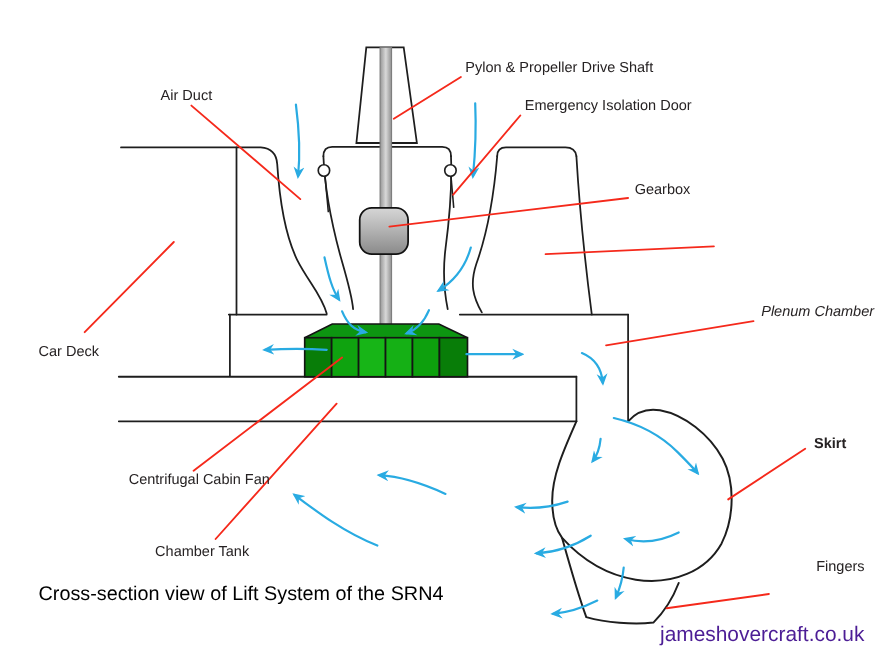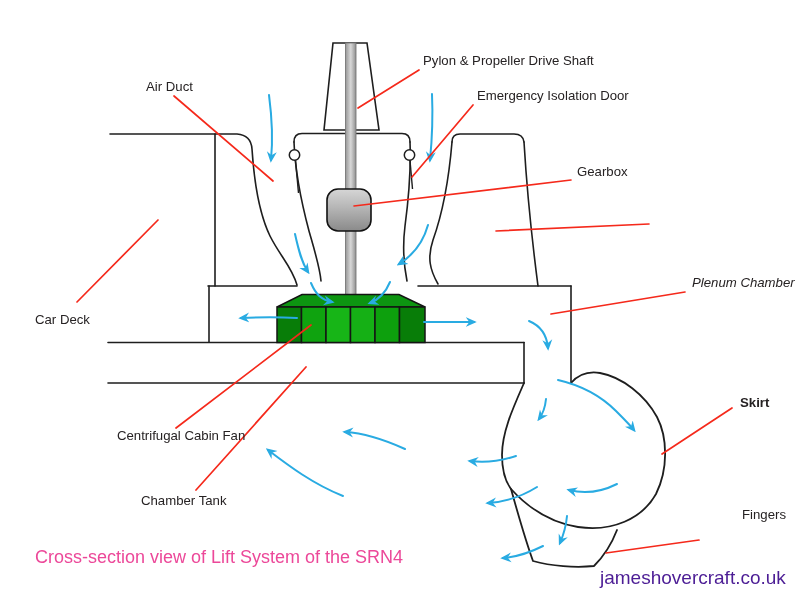--- a/index.html
+++ b/index.html
@@ -13,21 +13,21 @@
   .lbl-pylon{left:423px;top:54px;}
   .lbl-emergency{left:477px;top:89px;}
   .lbl-gearbox{left:577px;top:165px;}
   .lbl-passenger{left:655px;top:212px;}
   .lbl-plenum{left:692px;top:276px;font-style:italic;}
   .lbl-car-deck{left:35px;top:313px;}
   .lbl-skirt{left:740px;top:396px;font-weight:bold;}
   .lbl-fan{left:117px;top:429px;}
   .lbl-buoyancy{left:141px;top:494px;}
   .lbl-fingers{left:706px;top:508px;margin-left:36px;}
-  .caption{position:absolute;left:35px;top:547px;font-size:18px;color:#ec4899;white-space:nowrap;}
+  .caption{position:absolute;left:35px;top:529px;font-size:18px;color:#000000;white-space:nowrap;}
   .watermark{position:absolute;left:600px;top:567px;font-size:19px;color:#4c1d95;white-space:nowrap;}
 </style>
 </head>
 <body>
 
 <div id="stage">
 
 <svg width="800" height="598" viewBox="0 0 800 598">
   <defs>
     <linearGradient id="shaftGrad" x1="0" y1="0" x2="1" y2="0">

